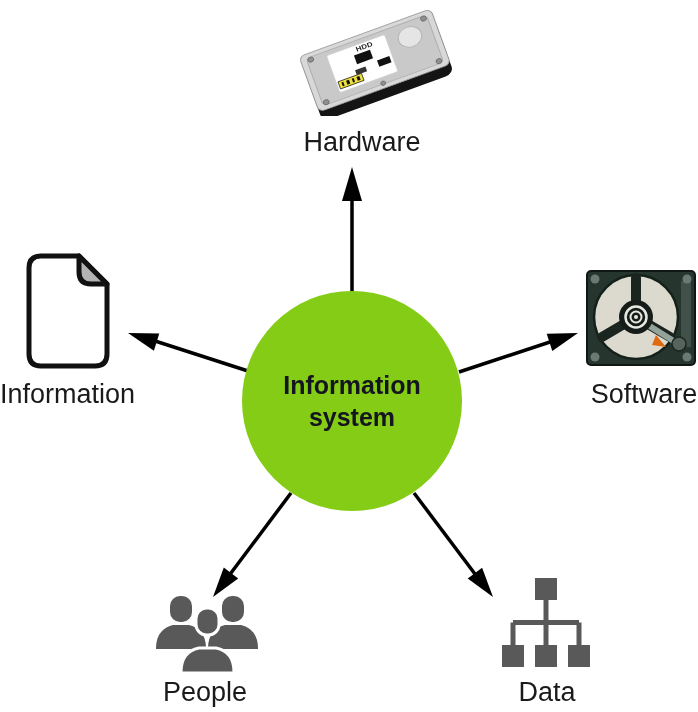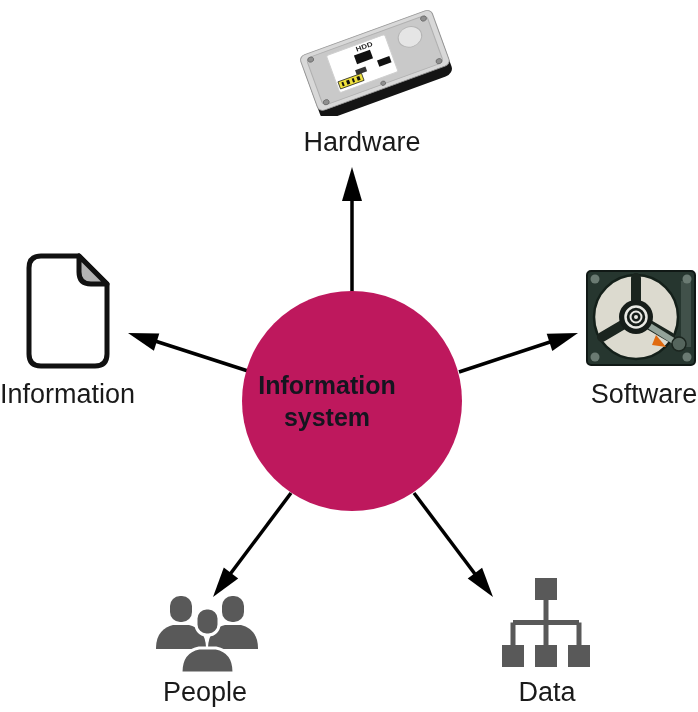--- a/index.html
+++ b/index.html
@@ -7,22 +7,22 @@
     position:relative;
     width:698px;height:712px;
     background:#ffffff;
     font-family:"Liberation Sans",sans-serif;
     overflow:hidden;
   }
   .arrow-layer{position:absolute;left:0;top:0;width:698px;height:712px;}
   .center-circle{
     position:absolute;left:242px;top:291px;width:220px;height:220px;
     border-radius:50%;
-    background:#be185d;
-    display:flex;align-items:center;
+    background:#84cc16;
+    display:flex;align-items:center;justify-content:center;
   }
   .center-label{
     width:170px;
     text-align:center;
     font-size:25px;font-weight:700;
     line-height:32px;
     color:#15151f;
   }
   .node-label{
     position:absolute;

